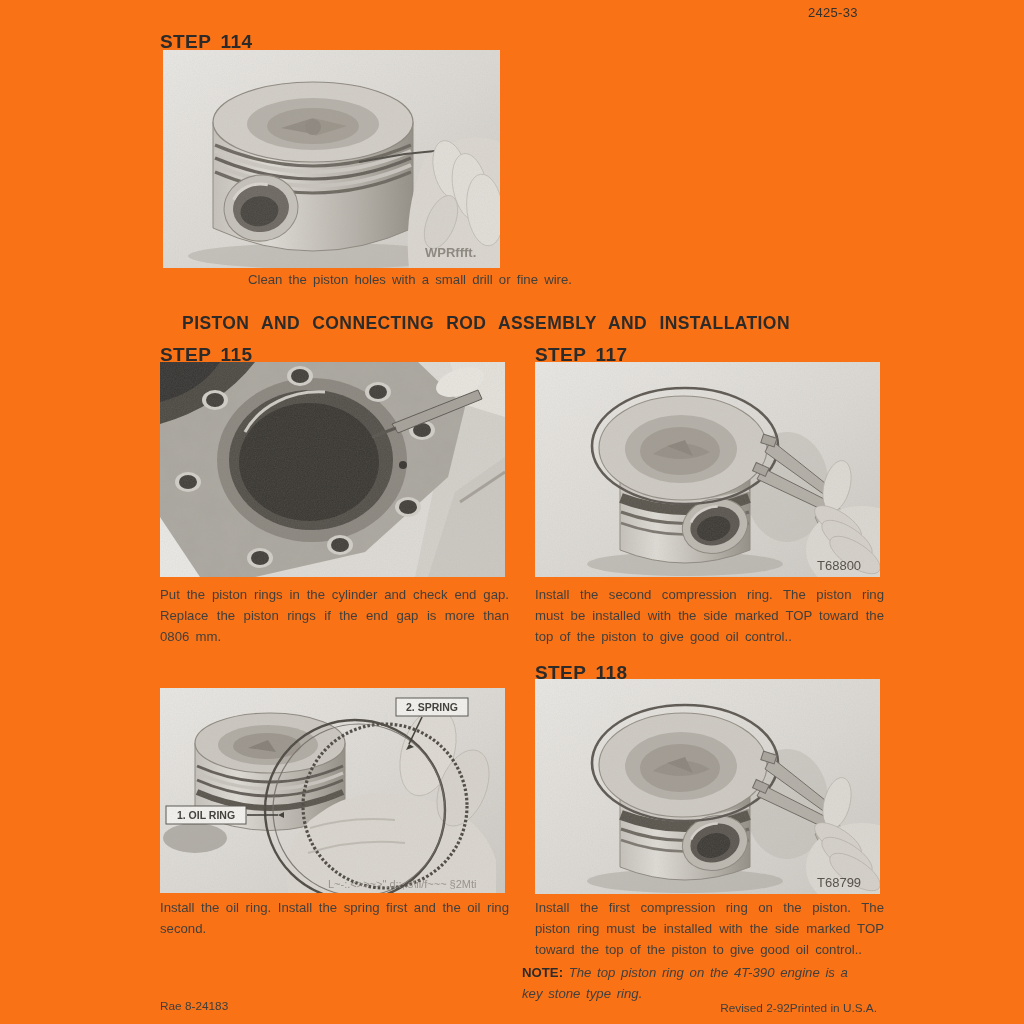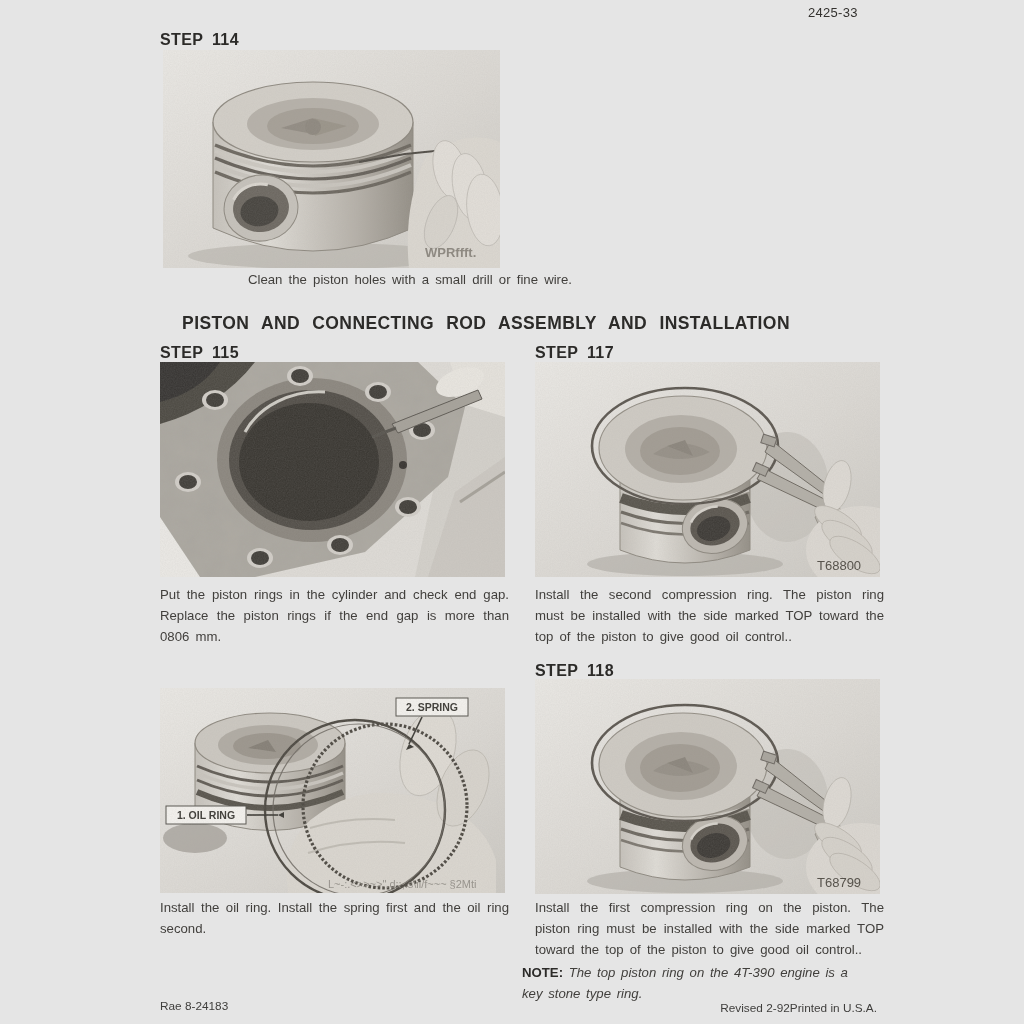--- a/index.html
+++ b/index.html
@@ -1,22 +1,22 @@
 <!DOCTYPE html>
 <html><head>
 <meta charset="utf-8">
 <style>
   * { margin:0; padding:0; box-sizing:border-box; }
   html,body { width:1024px; height:1024px; background:#ffffff; }
   body { font-family:"Liberation Sans", sans-serif; color:#3f3e3c; position:relative; overflow:hidden; }
-  .page { position:absolute; inset:0; background:#e5e5e5; }
+  .page { position:absolute; inset:0; background:#f97316; }
 
   .page-number { position:absolute; top:5px; left:808px; font-size:13px; color:#33312e; letter-spacing:.3px; }
 
-  .step-head { position:absolute; font-size:16px; font-weight:bold; color:#2c2b29; letter-spacing:.4px; word-spacing:4px; }
+  .step-head { position:absolute; font-size:19px; font-weight:bold; color:#2c2b29; letter-spacing:.4px; word-spacing:4px; }
   .sh114 { left:160px; top:31px; }
   .sh115 { left:160px; top:344px; }
   .sh117 { left:535px; top:344px; }
   .sh116 { left:160px; top:688px; }
   .sh118 { left:535px; top:662px; }
 
   .section-heading { position:absolute; top:313px; left:0; width:972px; text-align:center;
     font-size:17.5px; font-weight:bold; color:#2c2b29; letter-spacing:.4px; word-spacing:7px; }
 
   .photo { position:absolute; display:block; }

